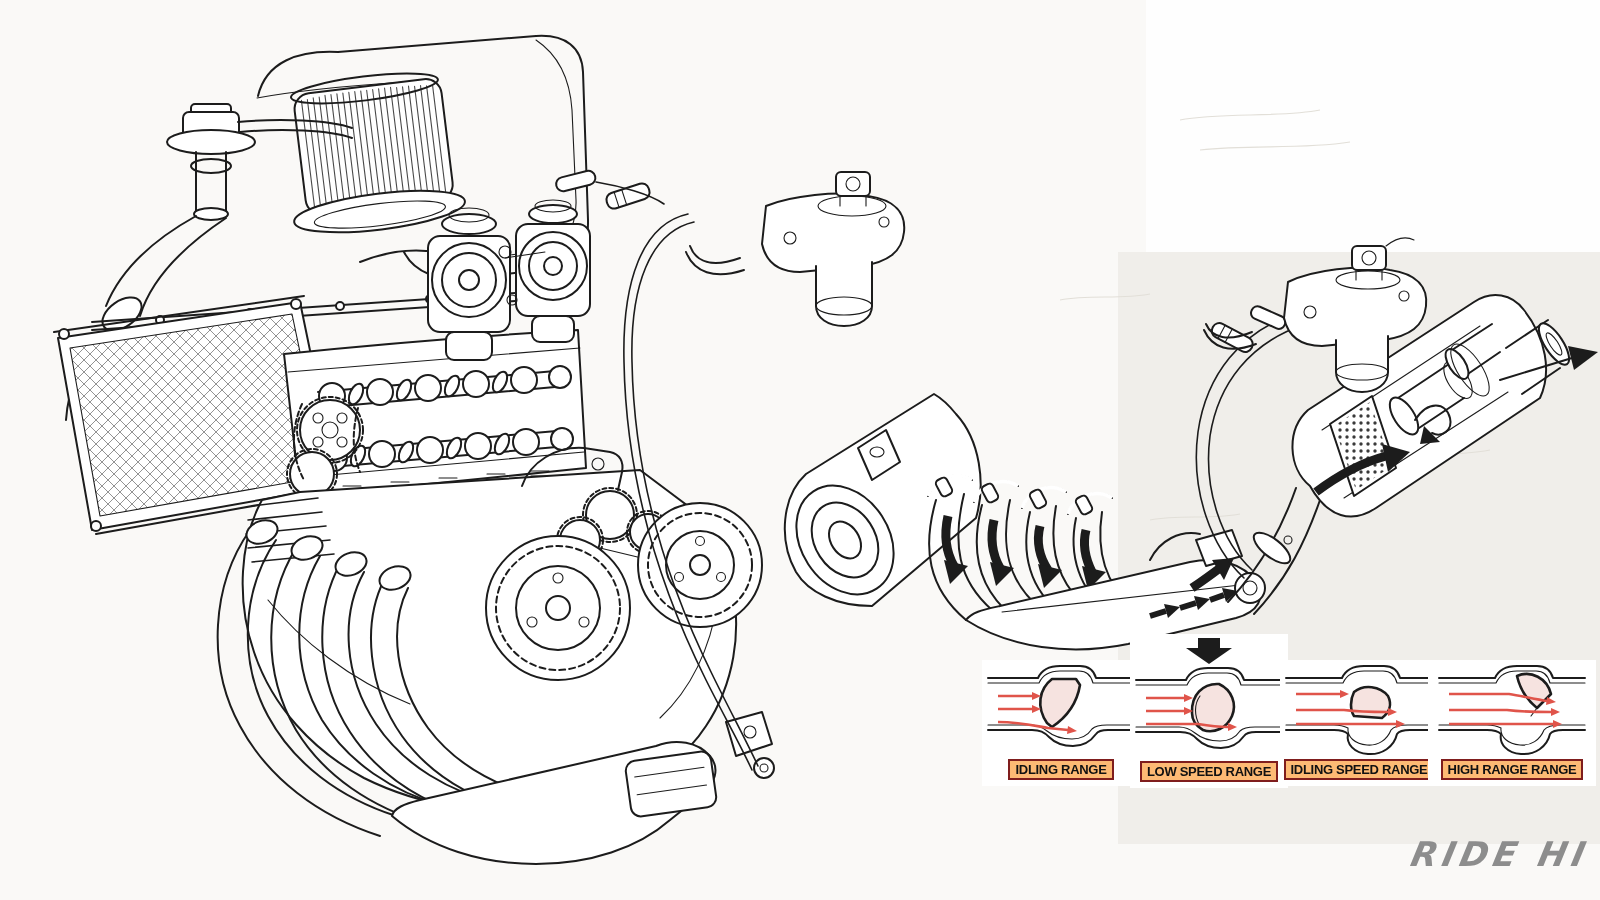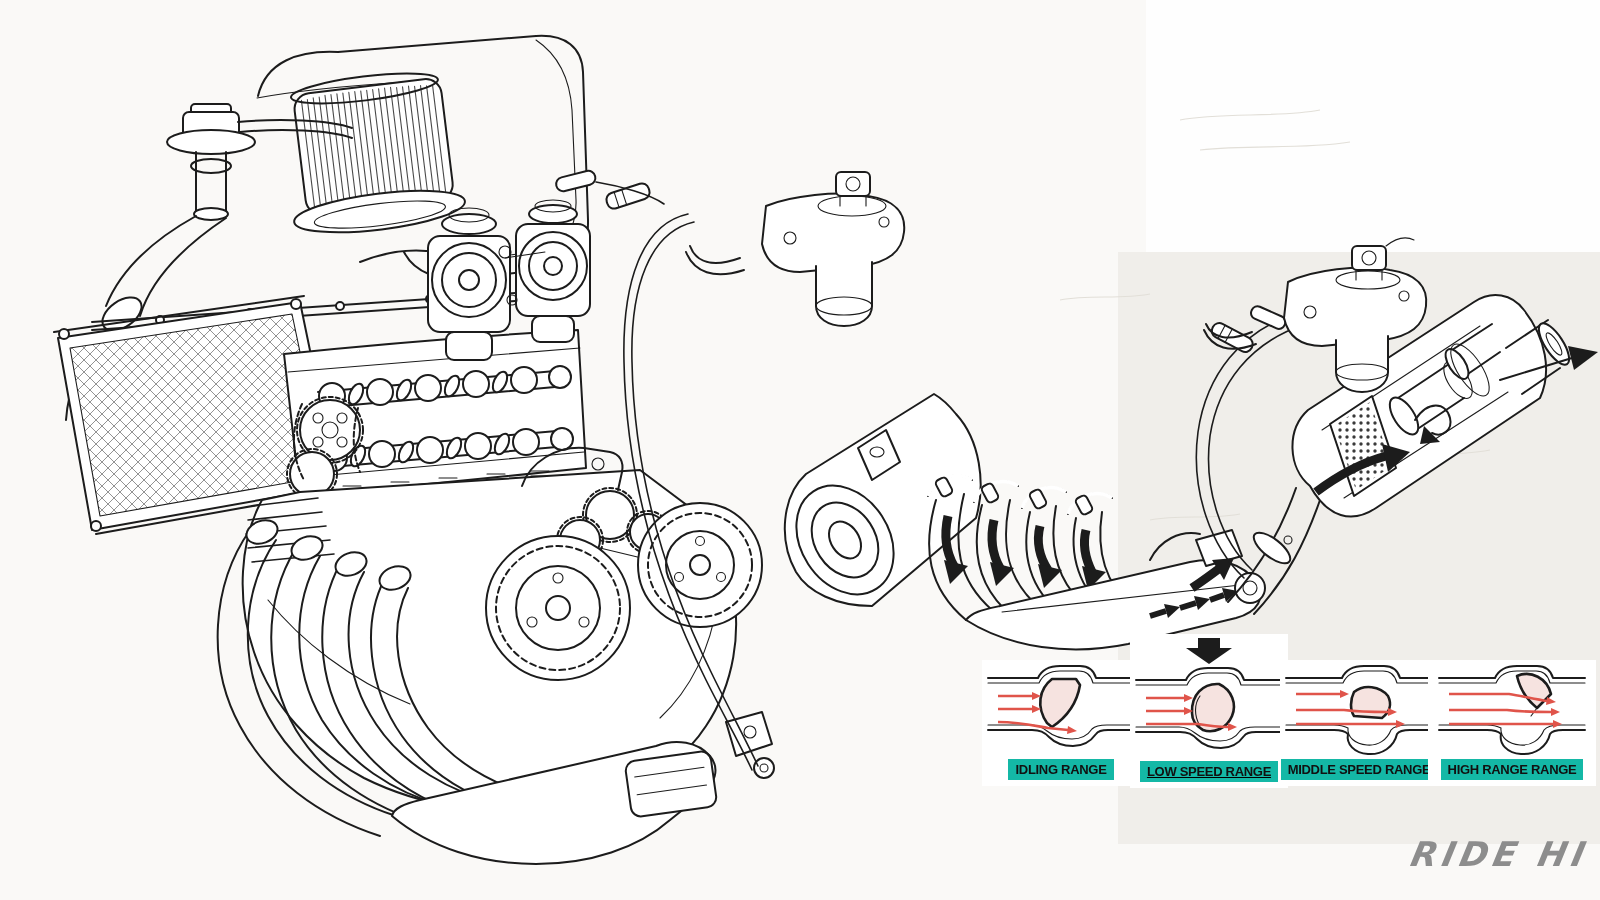--- a/index.html
+++ b/index.html
@@ -18,21 +18,21 @@
   .med{stroke-width:1.6;}
   .blk{fill:var(--ink);stroke:none;}
   .bline{stroke:var(--ink);stroke-width:9;fill:none;stroke-linecap:butt;}
   .bline2{stroke:var(--ink);stroke-width:6;fill:none;stroke-linecap:butt;}
   .rline{stroke:var(--arrowRed);stroke-width:2.6;fill:none;stroke-linecap:butt;}
   .rhead{fill:var(--arrowRed);stroke:none;}
   .valve{fill:var(--valveFill);stroke:var(--ink);stroke-width:2.6;stroke-linejoin:round;}
   .scrib{fill:none;stroke:#e2dfd8;stroke-width:1.2;}
   .inset{position:absolute;width:154px;display:flex;flex-direction:column;align-items:center;
          background:#fff;padding:4px 2px 6px 2px;}
-  .inset .label-box{margin-top:3px;border:2px solid #14b8a6;background:#14b8a6;color:#111;
+  .inset .label-box{margin-top:3px;border:2px solid #7f1d1d;background:#fdba74;color:#111;
         font-size:13px;font-weight:bold;letter-spacing:-0.3px;line-height:17px;padding:0 5px;white-space:nowrap;}
   .pointer{margin-bottom:2px;}
   .watermark{position:absolute;left:1330px;top:834px;width:260px;text-align:right;
         font-style:italic;font-weight:bold;font-size:34px;letter-spacing:5px;color:var(--logoGray);
         transform:skewX(-12deg);font-family:"DejaVu Sans","Liberation Sans",sans-serif;}
 </style>
 </head>
 <body>
 
 <div class="stage">
@@ -429,21 +429,21 @@
       <line class="rline" x1="12" y1="32" x2="46" y2="32"></line>
         <polygon class="rhead" points="46,28 55,32 46,36"></polygon>
       <line class="rline" x1="12" y1="45" x2="46" y2="45"></line>
         <polygon class="rhead" points="46,41 55,45 46,49"></polygon>
       <path class="rline" d="M12,58 C34,58 50,62 62,64 L82,66"></path>
         <polygon class="rhead" points="82,62 91,67 81,70"></polygon>
     </svg>
     <div class="label-box">IDLING RANGE</div>
   </div>
 
-  <div class="inset" style="left:1130px;top:634px;text-decoration:underline;">
+  <div class="inset" style="left:1130px;top:634px;">
     <svg class="pointer" width="46" height="26" viewBox="0 0 46 26">
       <polygon class="blk" points="12,0 34,0 34,10 46,10 23,26 0,10 12,10" fill="#111"></polygon>
     </svg>
     <svg width="150" height="92" viewBox="0 0 150 92">
       <path class="ln" d="M2,14 L52,14 C56,5 64,2 74,2 L94,2 C103,2 108,7 110,14 L148,14"></path>
       <path class="ln thin" d="M2,19 L53,19 C57,10 64,7 74,7 L93,7 C101,7 105,11 107,19 L148,19"></path>
       <path class="ln" d="M2,66 L46,66 C54,66 58,68 63,73 C69,79 78,82 87,82 C97,82 105,77 110,70 C112,67 116,66 122,66 L148,66"></path>
       <path class="ln thin" d="M2,61 L45,61 C52,61 56,63 61,67 C67,72 77,75 86,75 C95,75 102,71 106,65 C109,62 114,61 121,61 L148,61"></path>
       <path class="valve" d="M58,47 C57,29 69,17 85,18 C98,24 103,38 98,50 C93,62 80,68 69,64 C62,60 58,54 58,47 Z"></path>
       <path class="ln thin" d="M66,60 C60,50 60,38 66,30"></path>
@@ -464,21 +464,21 @@
       <path class="ln" d="M2,66 L50,66 C58,66 61,67 64,70 C62,80 70,89 84,90 C98,91 110,83 113,70 C115,67 120,66 126,66 L148,66"></path>
       <path class="ln thin" d="M2,61 L50,61 C57,61 60,62 64,64 C63,73 71,80 83,81 C94,82 103,76 107,66 C110,62 115,61 124,61 L148,61"></path>
       <path class="valve" d="M70,28 C80,20 96,22 104,32 C108,40 106,48 98,54 L70,52 C66,46 66,36 70,28 Z"></path>
       <line class="rline" x1="12" y1="30" x2="56" y2="30"></line>
         <polygon class="rhead" points="56,26 65,30 56,34"></polygon>
       <path class="rline" d="M12,46 L60,46 C76,48 92,48 104,48"></path>
         <polygon class="rhead" points="104,44 113,48 104,52"></polygon>
       <line class="rline" x1="12" y1="60" x2="112" y2="60"></line>
         <polygon class="rhead" points="112,56 121,60 112,64"></polygon>
     </svg>
-    <div class="label-box">MIDDLE SPEED RANGE</div>
+    <div class="label-box">IDLING SPEED RANGE</div>
   </div>
 
   <div class="inset" style="left:1428px;top:660px;width:164px;">
     <svg width="150" height="92" viewBox="0 0 150 92">
       <path class="ln" d="M2,14 L58,14 C62,5 70,2 80,2 L100,2 C109,2 114,7 116,14 L148,14"></path>
       <path class="ln thin" d="M2,19 L59,19 C63,10 70,7 80,7 L99,7 C107,7 111,11 113,19 L148,19"></path>
       <path class="ln" d="M2,66 L50,66 C58,66 61,67 64,70 C62,80 70,89 84,90 C98,91 110,83 113,70 C115,67 120,66 126,66 L148,66"></path>
       <path class="ln thin" d="M2,61 L50,61 C57,61 60,62 64,64 C63,73 71,80 83,81 C94,82 103,76 107,66 C110,62 115,61 124,61 L148,61"></path>
       <path class="valve" d="M80,12 C94,6 110,14 114,30 L100,44 C90,36 83,25 80,12 Z"></path>
       <path class="ln thin" d="M100,44 L94,52"></path>

